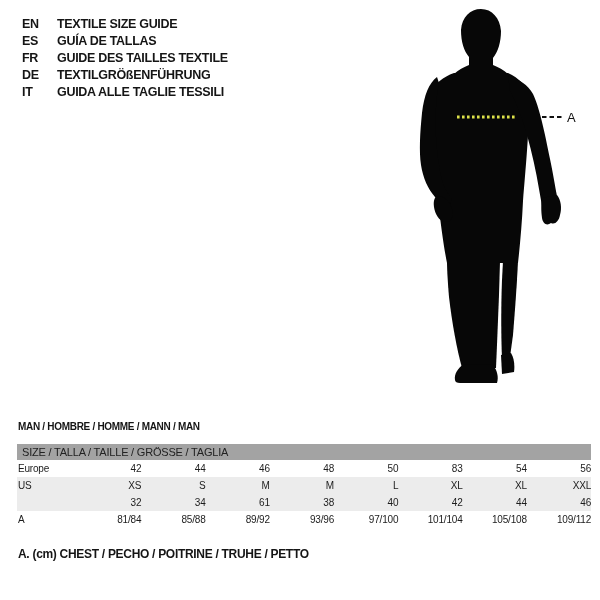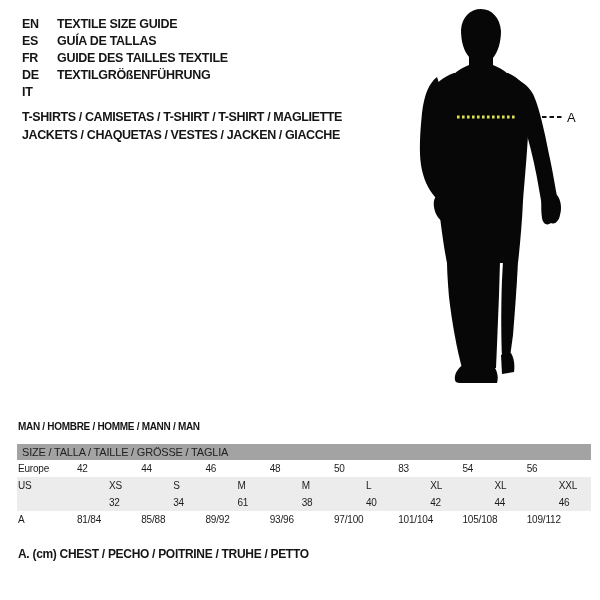--- a/index.html
+++ b/index.html
@@ -29,21 +29,21 @@
     font-size:10px;font-weight:700;letter-spacing:-0.3px;white-space:nowrap;}
 
   
   .size-table{position:absolute;left:17px;top:444px;width:574px;}
   .t-header{height:16px;line-height:16px;background:#a3a3a3;color:#222;
     font-size:11px;letter-spacing:-0.2px;padding-left:5px;box-sizing:border-box;white-space:nowrap;}
   .t-row{display:flex;height:17px;align-items:center;font-size:10px;
     letter-spacing:-0.2px;color:#1c1c1c;}
   .t-row.shade{background:#ececec;gap:32px;}
   .t-label{width:60px;flex:0 0 60px;padding-left:1px;box-sizing:border-box;}
-  .t-cell{flex:1 1 0;text-align:left;}
+  .t-cell{flex:1 1 0;text-align:right;}
 
   
   .footnote{position:absolute;left:18px;top:547px;height:14px;line-height:14px;
     font-size:12px;font-weight:700;letter-spacing:-0.3px;white-space:nowrap;}
 </style>
 </head>
 <body>
 
 <div class="canvas">
 
@@ -59,27 +59,24 @@
     <div class="lang-row">
       <span class="lang-code">FR</span>
       <span>GUIDE DES TAILLES TEXTILE</span>
     </div>
     <div class="lang-row">
       <span class="lang-code">DE</span>
       <span>TEXTILGRÖßENFÜHRUNG</span>
     </div>
     <div class="lang-row">
       <span class="lang-code">IT</span>
+      <span>GUIDA ALLE TAGLIE TESSILI</span>
     </div>
   </div>
 
-  <div class="cats">
-    <div class="cat-line">T-SHIRTS / CAMISETAS / T-SHIRT / T-SHIRT / MAGLIETTE</div>
-    <div class="cat-line">JACKETS / CHAQUETAS / VESTES / JACKEN / GIACCHE</div>
-  </div>
 
   <svg class="figure" viewBox="0 0 190 400" aria-hidden="true">
     <g fill="#070707">
 
       <path d="M76,4 C87,4 95,13 96,26 C96,37 93,47 88,53 L88,60 C93,62 99,65 103,69 L49,69 C53,65 59,62 64,60 L64,52 C59,46 56,37 56,25 C57,12 65,4 76,4 Z"></path>
 
       <path d="M49,68 C38,72 30,78 27,87 C25,115 28,155 33,195 C36,222 39,243 42,258 L113,258 C115,240 117,218 118,196 C121,160 125,115 124,92 C122,81 114,73 103,68 Z"></path>
 
       <path d="M32,72 C24,78 19,90 17,108 C15,128 14,146 16,160 C18,173 23,184 30,192 C34,197 39,201 43,203 L47,194 C43,189 39,183 37,175 C34,163 32,148 31,132 C30,112 31,92 34,78 Z"></path>
 

